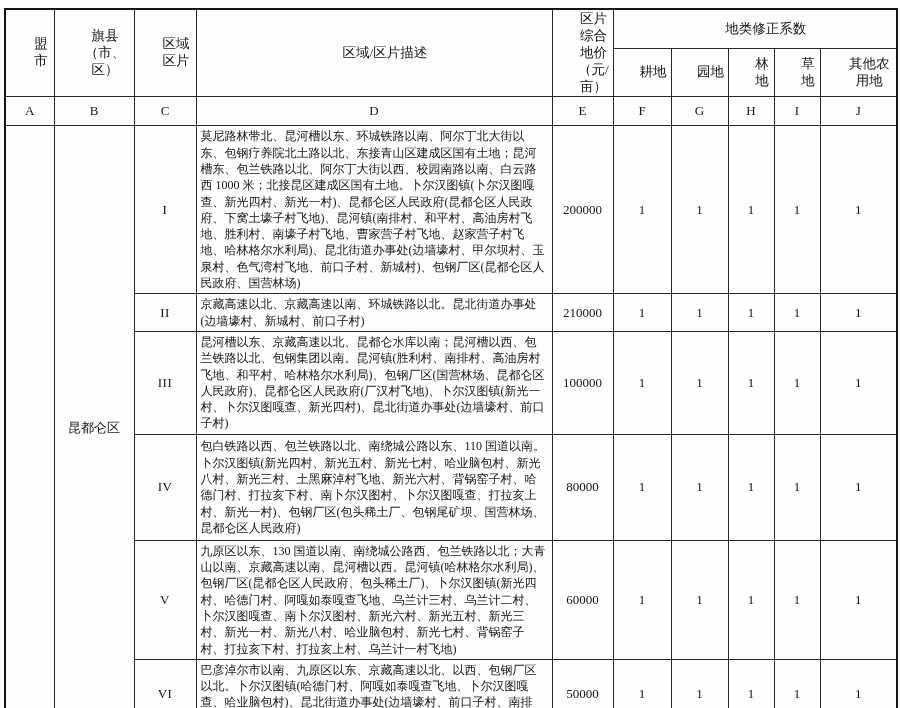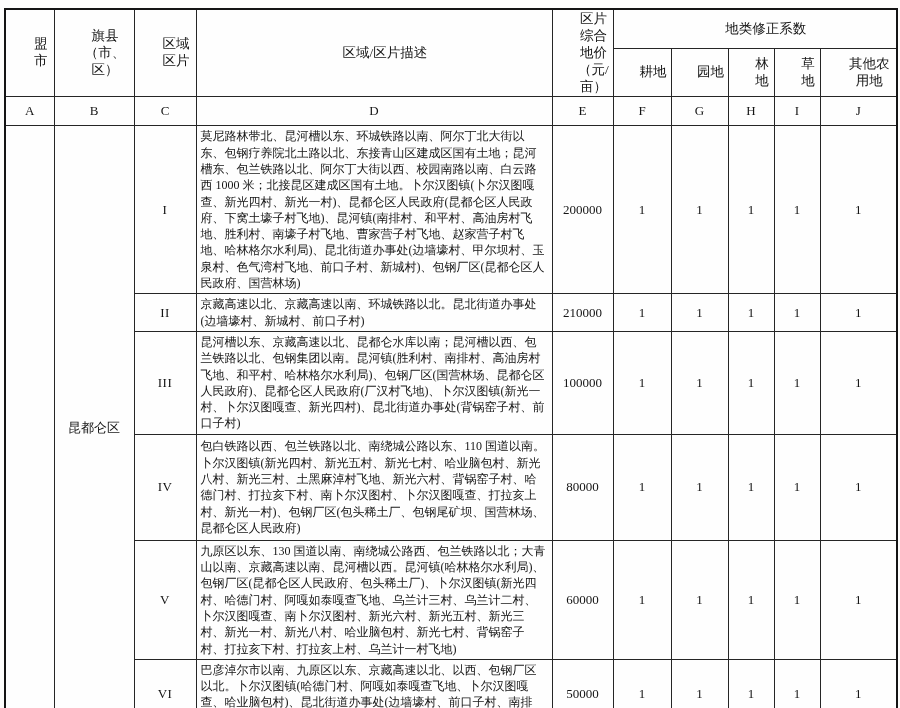--- a/index.html
+++ b/index.html
@@ -135,21 +135,21 @@
       <td class="num">210000</td>
       <td class="num">1</td>
       <td class="num">1</td>
       <td class="num">1</td>
       <td class="num">1</td>
       <td class="num">1</td>
     </tr>
 
     <tr class="r2">
       <td class="zone">III</td>
-      <td class="desc">昆河槽以东、京藏高速以北、昆都仑水库以南；昆河槽以西、包兰铁路以北、包钢集团以南。昆河镇(胜利村、南排村、高油房村飞地、和平村、哈林格尔水利局)、包钢厂区(国营林场、昆都仑区人民政府)、昆都仑区人民政府(厂汉村飞地)、卜尔汉图镇(新光一村、卜尔汉图嘎查、新光四村)、昆北街道办事处(背锅窑子村、前口子村)</td>
+      <td class="desc">昆河槽以东、京藏高速以北、昆都仑水库以南；昆河槽以西、包兰铁路以北、包钢集团以南。昆河镇(胜利村、南排村、高油房村飞地、和平村、哈林格尔水利局)、包钢厂区(国营林场、昆都仑区人民政府)、昆都仑区人民政府(厂汉村飞地)、卜尔汉图镇(新光一村、卜尔汉图嘎查、新光四村)、昆北街道办事处(边墙壕村、前口子村)</td>
       <td class="num">100000</td>
       <td class="num">1</td>
       <td class="num">1</td>
       <td class="num">1</td>
       <td class="num">1</td>
       <td class="num">1</td>
     </tr>
 
     <tr class="r3">
       <td class="zone">IV</td>

